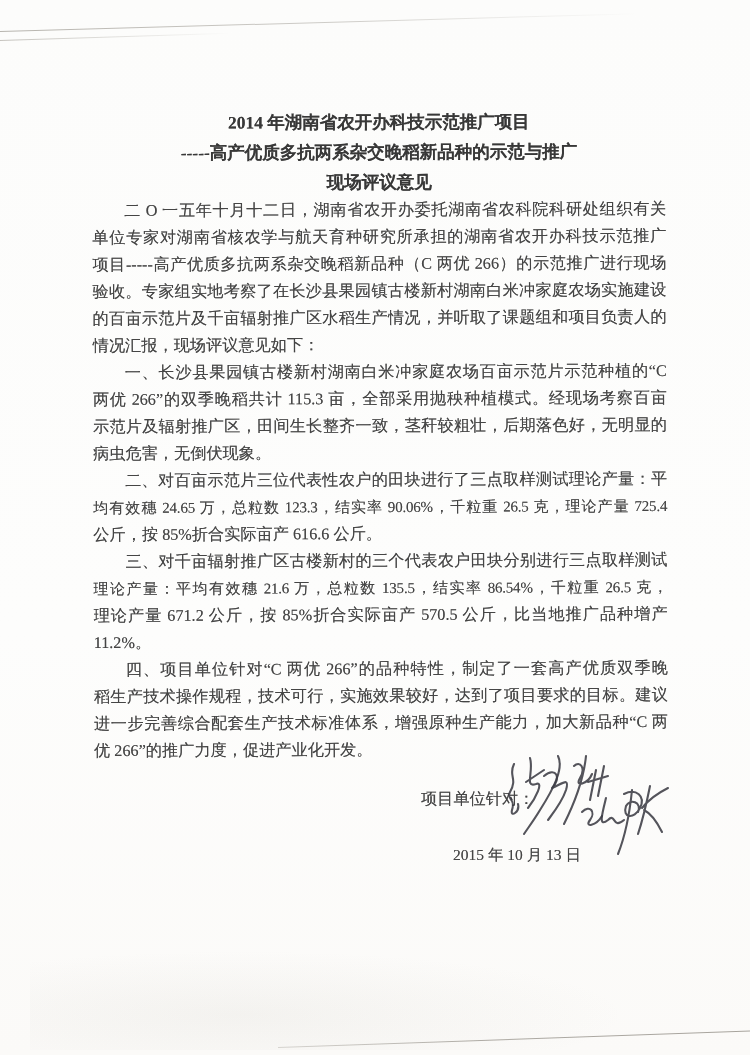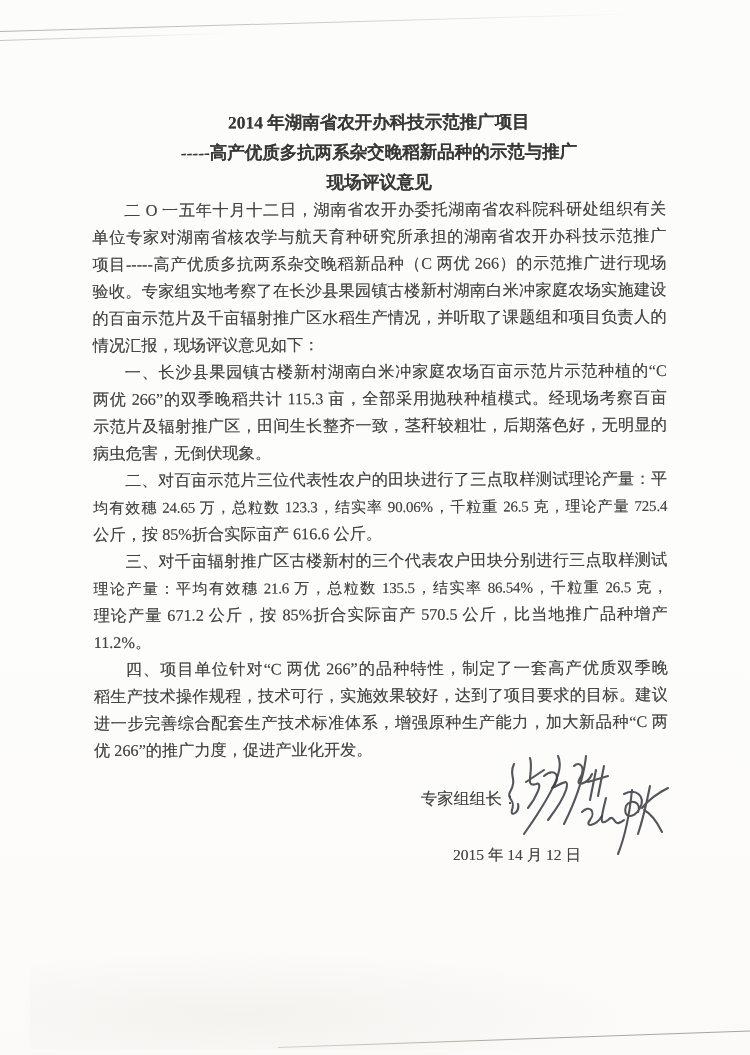--- a/index.html
+++ b/index.html
@@ -130,30 +130,30 @@
 
     <div class="para">
       <div class="ln first">四、项目单位针对“C 两优 266”的品种特性，制定了一套高产优质双季晚</div>
       <div class="ln">稻生产技术操作规程，技术可行，实施效果较好，达到了项目要求的目标。建议</div>
       <div class="ln">进一步完善综合配套生产技术标准体系，增强原种生产能力，加大新品种“C 两</div>
       <div class="ln last">优 266”的推广力度，促进产业化开发。</div>
     </div>
 
   </div>
 
-  <span class="sig-label">专家组组长：</span>
+  <span class="sig-label">项目单位针对：</span>
 
   <svg class="sig-svg" viewBox="0 0 180 112" aria-hidden="true">
     <path d="M14,16 C8,28 18,30 10,44 C6,52 16,50 12,62 C10,70 20,64 18,56"></path>
     <path d="M30,10 C34,24 24,40 36,36 C44,33 36,50 28,60 M26,34 L44,22"></path>
     <path d="M58,8 C64,20 54,40 40,62 C34,72 28,80 24,86"></path>
     <path d="M44,28 C56,18 62,30 52,40 C62,36 70,28 66,42 C62,54 54,64 48,72"></path>
     <path d="M74,18 C80,12 86,20 80,30 C74,40 88,36 92,26 M86,8 C84,28 76,52 64,76"></path>
     <path d="M96,22 L90,52 M104,18 L98,48 M88,34 L108,28"></path>
     <path d="M82,64 C90,56 96,64 90,72 C84,80 96,78 102,68"></path>
     <path d="M106,50 C102,66 98,80 108,72 C116,64 112,82 124,72"></path>
     <path d="M124,46 C136,40 146,48 140,60 C134,72 122,70 126,58 C130,50 142,54 138,64 M132,42 C130,62 126,86 118,106"></path>
     <path d="M150,38 C146,58 142,74 138,86 M142,60 C150,50 160,44 168,40 M144,62 C152,66 158,76 162,84"></path>
   </svg>
 
-  <div class="date-line">2015 年 14 月 12 日</div>
+  <div class="date-line">2015 年 10 月 13 日</div>
 
 </div>
 
 </body></html>

